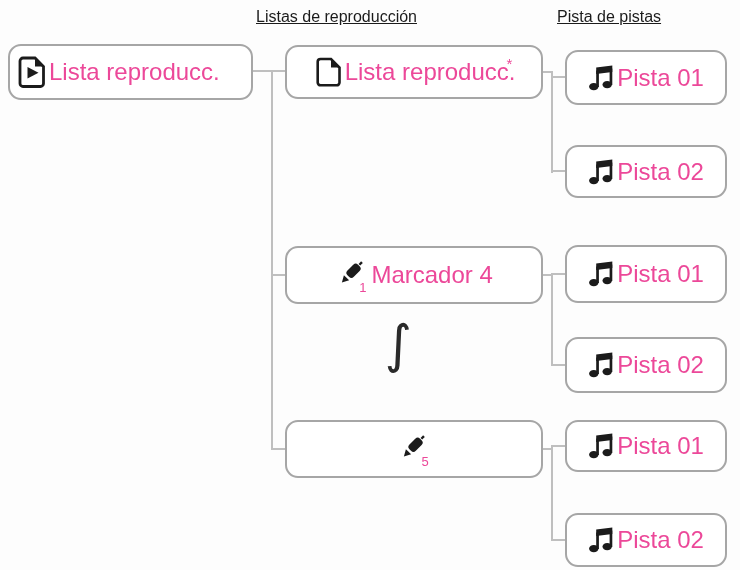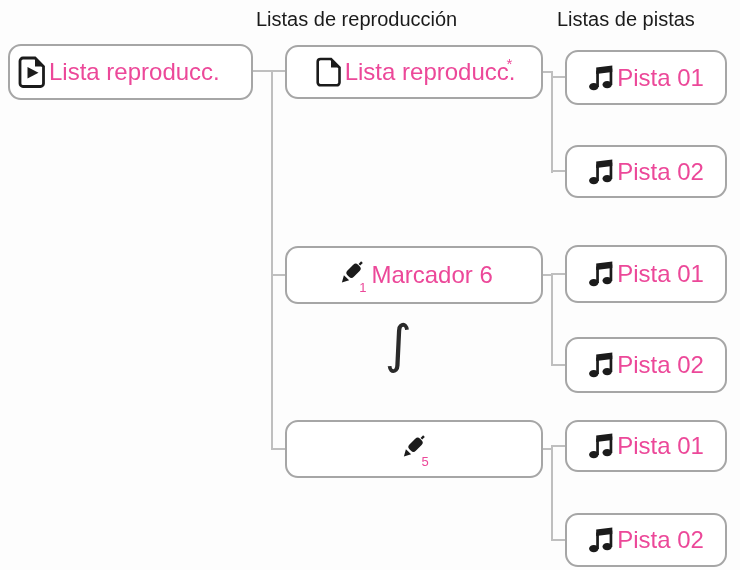--- a/index.html
+++ b/index.html
@@ -6,23 +6,24 @@
   body{
     width:740px;height:570px;
     background:#fdfdfd;
     font-family:"Liberation Sans",sans-serif;
     color:#1b1b1b;
     overflow:hidden;
   }
   .diagram{position:relative;width:740px;height:570px;}
   .hdr{
     position:absolute;
-    font-size:20px;
+    font-size:16px;
     white-space:nowrap;
     color:#1b1b1b;
+    text-decoration:underline;
   }
   .node{
     position:absolute;
     background:#ffffff;
     border:2px solid #a6a6a6;
     border-radius:13px;
     box-sizing:border-box;
     display:flex;
     align-items:center;
     font-size:24px;
@@ -52,21 +53,21 @@
     color:#2a2a2a;
     text-align:center;
   }
 </style>
 </head>
 <body>
 
 <div class="diagram">
 
   <div class="hdr" style="left:256px;top:8px;">Listas de reproducción</div>
-  <div class="hdr" style="left:557px;top:8px;">Listas de pistas</div>
+  <div class="hdr" style="left:557px;top:8px;">Pista de pistas</div>
 
   <div class="hline" style="left:253px;top:70px;width:34px;height:2px;"></div>
   <div class="vline" style="left:271px;top:70px;width:2px;height:379px;"></div>
   <div class="hline" style="left:271px;top:274px;width:16px;height:2px;"></div>
   <div class="hline" style="left:271px;top:448px;width:16px;height:2px;"></div>
 
   <div class="hline" style="left:543px;top:71px;width:10px;height:2px;"></div>
   <div class="vline" style="left:551px;top:71px;width:2px;height:102px;"></div>
   <div class="hline" style="left:551px;top:76px;width:16px;height:2px;"></div>
   <div class="hline" style="left:551px;top:170px;width:16px;height:2px;"></div>
@@ -101,21 +102,21 @@
 
   <div class="node center" style="left:285px;top:246px;width:258px;height:58px;">
     <svg width="30" height="30" viewBox="0 0 30 30">
       <g transform="rotate(45 15 15)" fill="#1b1b1b">
         <rect x="13.2" y="-2.5" width="2.4" height="3.6"></rect>
         <rect x="10" y="2" width="9" height="15" rx="3.4"></rect>
         <polygon points="10.8,19.4 18.2,19.4 14.5,26"></polygon>
       </g>
     </svg>
     <span class="marker-sub">1</span>
-    <span class="lbl">Marcador 6</span>
+    <span class="lbl">Marcador 4</span>
   </div>
 
   <div class="squiggle" style="left:370px;top:318px;width:56px;">∫</div>
 
   <div class="node center" style="left:285px;top:420px;width:258px;height:58px;">
     <svg width="30" height="30" viewBox="0 0 30 30">
       <g transform="rotate(45 15 15)" fill="#1b1b1b">
         <rect x="13.2" y="-2.5" width="2.4" height="3.6"></rect>
         <rect x="10" y="2" width="9" height="15" rx="3.4"></rect>
         <polygon points="10.8,19.4 18.2,19.4 14.5,26"></polygon>

